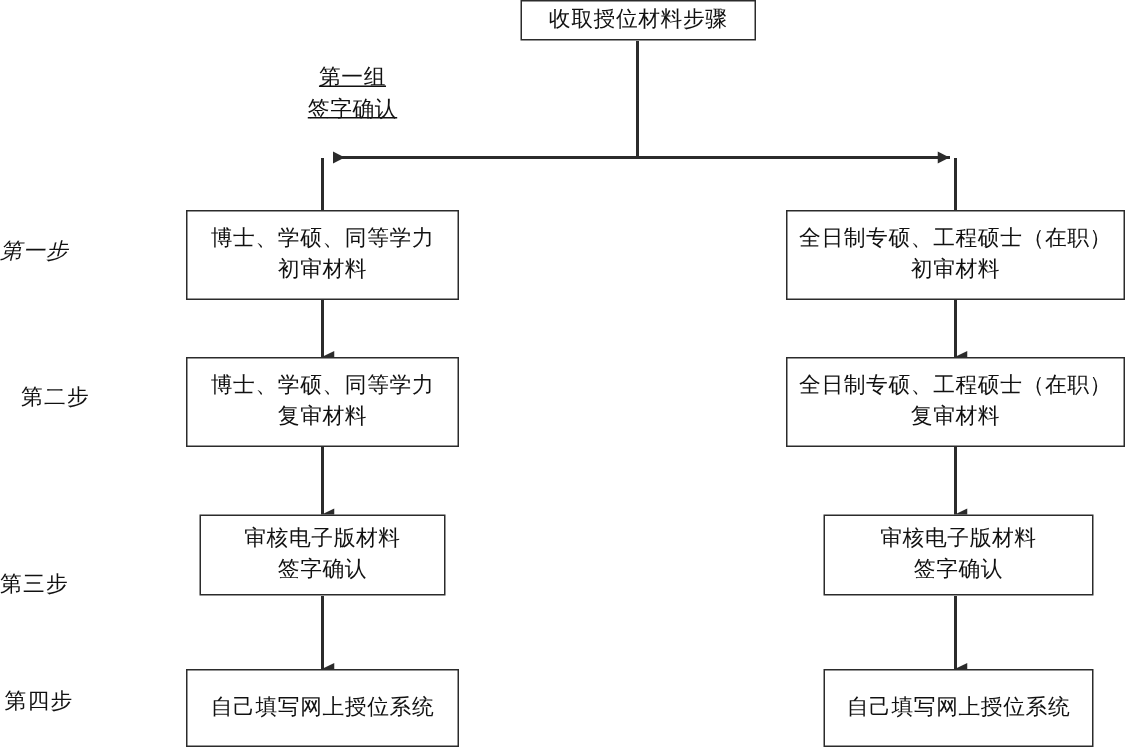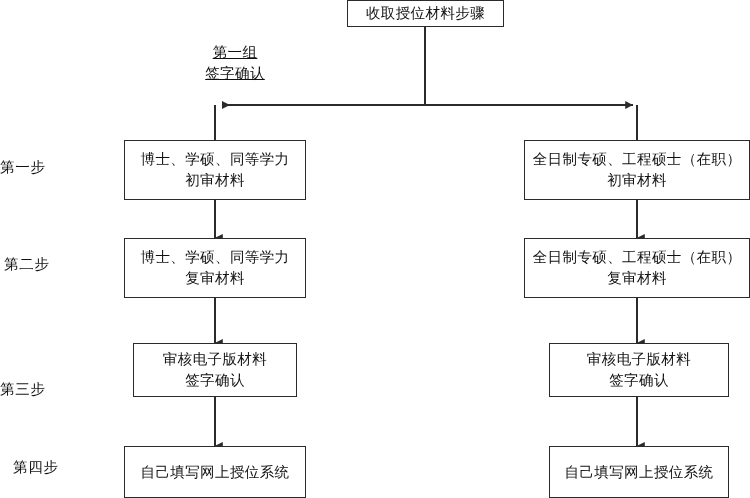--- a/index.html
+++ b/index.html
@@ -97,24 +97,24 @@
   #node-l3 { left: 133px; top: 343px; width: 164px; height: 54px; }
   #node-l4 { left: 124px; top: 446px; width: 182px; height: 52px; }
 
   
   #node-r1 { left: 524px; top: 140px; width: 226px; height: 60px; }
   #node-r2 { left: 524px; top: 238px; width: 226px; height: 60px; }
   #node-r3 { left: 549px; top: 343px; width: 180px; height: 54px; }
   #node-r4 { left: 549px; top: 446px; width: 180px; height: 52px; }
 
   
-  #step-1 { left: 0px;  top: 158px; }
-  #step-2 { left: 4px;  top: 255px; }
+  #step-1 { left: 0px;  top: 158px; font-style: italic; }
+  #step-2 { left: 14px;  top: 255px; }
   #step-3 { left: 0px;  top: 380px; }
-  #step-4 { left: 13px;  top: 458px; }
+  #step-4 { left: 3px;  top: 458px; }
 </style>
 </head>
 <body>
 
 <div id="flow-root">
 
   <svg id="connectors" viewBox="0 0 750 498" width="750" height="498" xmlns="http://www.w3.org/2000/svg">
     <defs>
       <marker id="arrow-down" viewBox="0 0 10 10" refX="5" refY="9" markerWidth="7" markerHeight="7" orient="auto">
         <path d="M 1 1 L 5 9.5 L 9 1 z" fill="#2b2b2b"></path>

